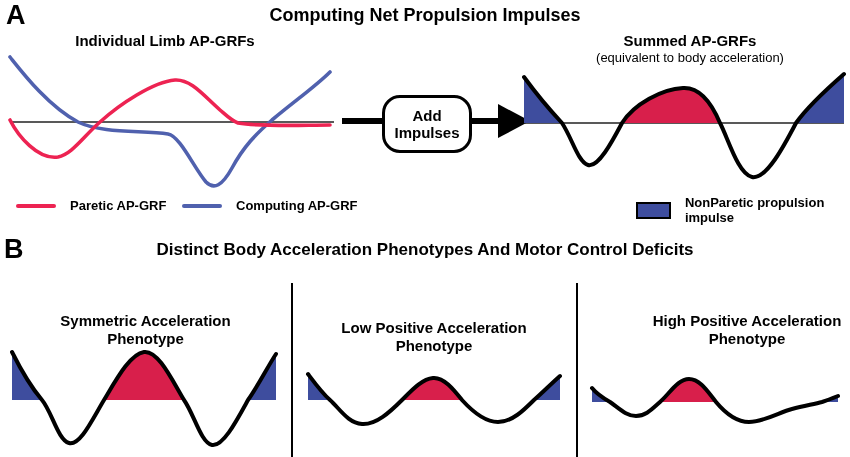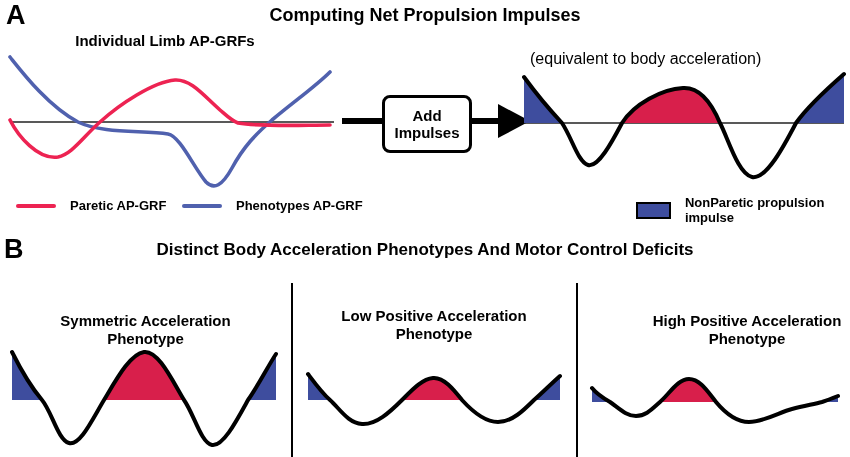--- a/index.html
+++ b/index.html
@@ -4,30 +4,30 @@
 <style>
   html,body{margin:0;padding:0;background:#fff;}
   #figure{
     position:relative;width:850px;height:457px;background:#ffffff;
     font-family:"Liberation Sans",sans-serif;color:#000;overflow:hidden;
   }
   .abs{position:absolute;}
   .panel-letter{font-size:27px;font-weight:bold;}
   .main-title{width:850px;text-align:center;font-size:18px;font-weight:bold;}
   .sub-title{text-align:center;font-size:15px;font-weight:bold;}
-  .sub-sub{font-size:16px;font-weight:normal;}
+  .sub-sub{text-align:center;font-size:13px;font-weight:normal;}
   .legend-item{display:flex;align-items:center;gap:14px;font-size:13px;font-weight:bold;}
   .ln{width:40px;height:4px;border-radius:2px;}
   .ln-red{background:#ED2352;}
   .ln-blue{background:#5061AE;}
   .sw{width:36px;height:13px;border:2px solid #000;}
   .sw-red{background:#D81F4B;}
   .sw-blue{background:#3E4D9E;}
   .addbox{
-    width:84px;height:52px;background:#fff;border:3.5px solid #000;border-radius:8px;
+    width:84px;height:52px;background:#fff;border:3.5px solid #000;border-radius:18px;
     display:flex;flex-direction:column;align-items:center;justify-content:center;
     font-size:15px;font-weight:bold;line-height:1.15;z-index:3;
   }
   .vline{width:2px;background:#000;}
   .pheno-title{text-align:center;font-size:15px;font-weight:bold;line-height:1.2;margin-top:28px;}
   svg{display:block;}
 </style>
 </head>
 <body>
 
@@ -49,57 +49,58 @@
 
   <svg class="abs" style="left:340px;top:99px;" width="192" height="45" viewBox="0 0 192 45">
     <line x1="2" y1="22" x2="162" y2="22" stroke="#000" stroke-width="6"></line>
     <polygon points="158,5 190,22 158,39" fill="#000"></polygon>
   </svg>
   <div class="abs addbox" style="left:382px;top:95px;">
     <span>Add</span>
     <span>Impulses</span>
   </div>
 
+  <div class="abs sub-title" style="left:530px;top:32px;width:320px;">Summed AP-GRFs</div>
   <div class="abs sub-sub" style="left:530px;top:50px;width:320px;">(equivalent to body acceleration)</div>
 
   <svg class="abs" style="left:520px;top:62px;" width="330" height="145" viewBox="0 0 330 145">
     <line x1="4" y1="61" x2="324" y2="61" stroke="#222" stroke-width="1.3"></line>
     <path d="M4,61 L4,15 C12,26 28,46 42,61 Z" fill="#3E4D9E"></path>
     <path d="M102,61 C114,42 142,27 163,26 C180,25 192,42 200,61 Z" fill="#D81F4B"></path>
     <path d="M276,61 C288,44 308,26 324,12 L324,61 Z" fill="#3E4D9E"></path>
     <path d="M4,15 C12,26 28,46 42,61 C52,76 58,100 68,103 C78,106 92,80 102,61
              C114,42 142,27 163,26 C180,25 192,42 200,61 C208,76 218,112 232,115
              C246,118 264,84 276,61 C288,44 308,26 324,12" fill="none" stroke="#000" stroke-width="4" stroke-linecap="round" stroke-linejoin="round"></path>
   </svg>
 
   <div class="abs legend-item" style="left:16px;top:198px;">
     <span class="ln ln-red"></span>
     <span>Paretic AP-GRF</span>
   </div>
   <div class="abs legend-item" style="left:182px;top:198px;">
     <span class="ln ln-blue"></span>
-    <span>Phenotypes AP-GRF</span>
+    <span>Computing AP-GRF</span>
   </div>
   <div class="abs legend-item" style="left:636px;top:195px;justify-content:center;">
     <span class="sw sw-blue"></span>
     <span>NonParetic propulsion impulse</span>
   </div>
 
   <div class="abs panel-letter" style="left:4px;top:234px;">B</div>
 
   <div class="abs main-title" style="left:0px;top:240px;font-size:17px;">Distinct Body Acceleration Phenotypes And Motor Control Deficits</div>
 
   <div class="abs vline" style="left:291px;top:283px;height:174px;"></div>
   <div class="abs vline" style="left:576px;top:283px;height:174px;"></div>
 
   <div class="abs pheno-title" style="left:8px;top:284px;width:275px;">
     <div>Symmetric Acceleration</div>
     <div>Phenotype</div>
   </div>
-  <div class="abs pheno-title" style="left:300px;top:279px;width:268px;">
+  <div class="abs pheno-title" style="left:300px;top:291px;width:268px;">
     <div>Low Positive Acceleration</div>
     <div>Phenotype</div>
   </div>
   <div class="abs pheno-title" style="left:619px;top:284px;width:256px;">
     <div>High Positive Acceleration</div>
     <div>Phenotype</div>
   </div>
 
   <svg class="abs" style="left:6px;top:332px;" width="278" height="125" viewBox="0 0 278 125">
     <path d="M6,68 L6,20 C12,32 24,54 36,68 Z" fill="#3E4D9E"></path>

